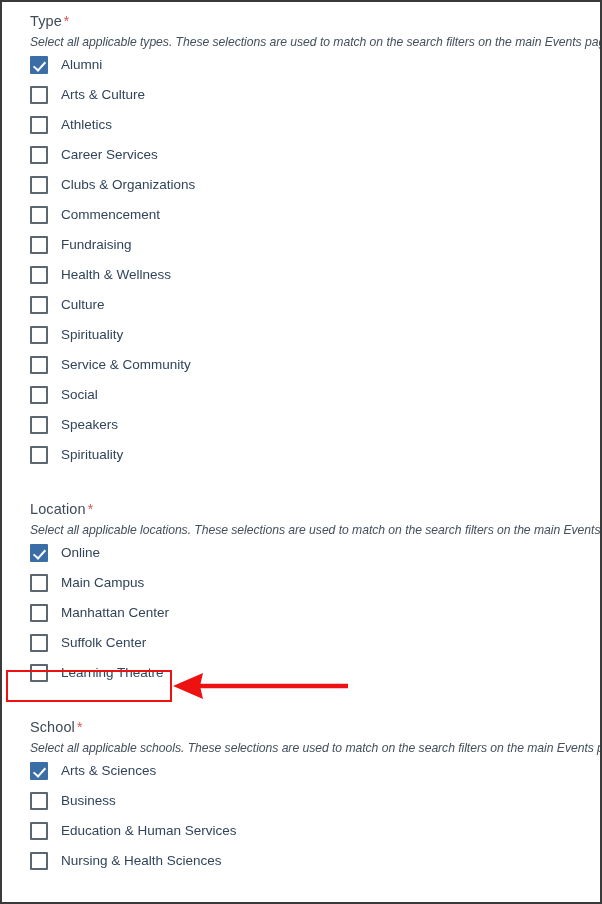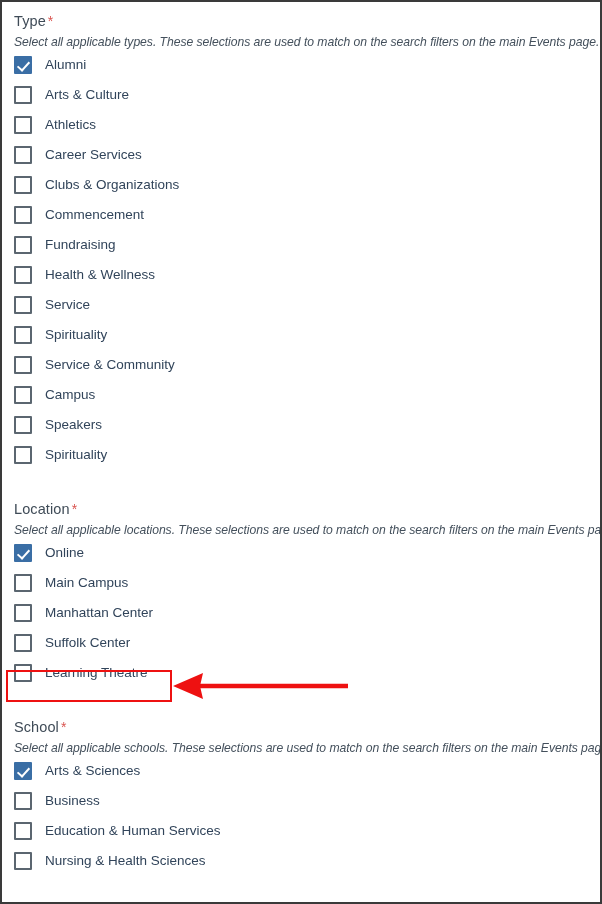--- a/index.html
+++ b/index.html
@@ -22,21 +22,21 @@
     left: 0; top: 0;
     width: 602px;
     height: 904px;
     border: 2px solid #3a3a3a;
     background: #ffffff;
     overflow: hidden;
   }
 
   #form-body {
     position: absolute;
-    left: 0; top: 0;
+    left: 16px; top: 0;
     width: 494px;
     padding: 8px 10px 0 10px;
   }
 
   
   .field-group { margin-bottom: 0; }
 
   .group-heading {
     font-size: 14.5px;
     color: #3f4b57;
@@ -171,33 +171,33 @@
           <div class="option-row">
             <span class="cb"></span>
             <span class="option-label">Fundraising</span>
           </div>
           <div class="option-row">
             <span class="cb"></span>
             <span class="option-label">Health &amp; Wellness</span>
           </div>
           <div class="option-row">
             <span class="cb"></span>
-            <span class="option-label">Service</span>
+            <span class="option-label">Culture</span>
           </div>
           <div class="option-row">
             <span class="cb"></span>
             <span class="option-label">Spirituality</span>
           </div>
           <div class="option-row">
             <span class="cb"></span>
             <span class="option-label">Service &amp; Community</span>
           </div>
           <div class="option-row">
             <span class="cb"></span>
-            <span class="option-label">Campus</span>
+            <span class="option-label">Social</span>
           </div>
           <div class="option-row">
             <span class="cb"></span>
             <span class="option-label">Speakers</span>
           </div>
           <div class="option-row">
             <span class="cb"></span>
             <span class="option-label">Spirituality</span>
           </div>
         </div>

